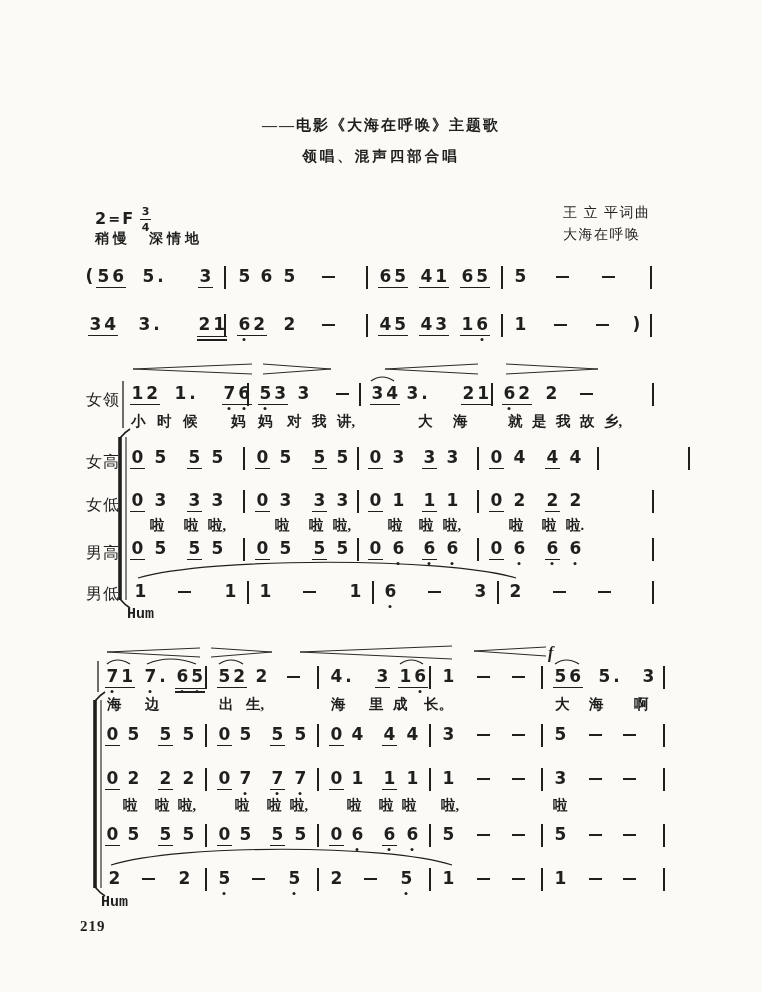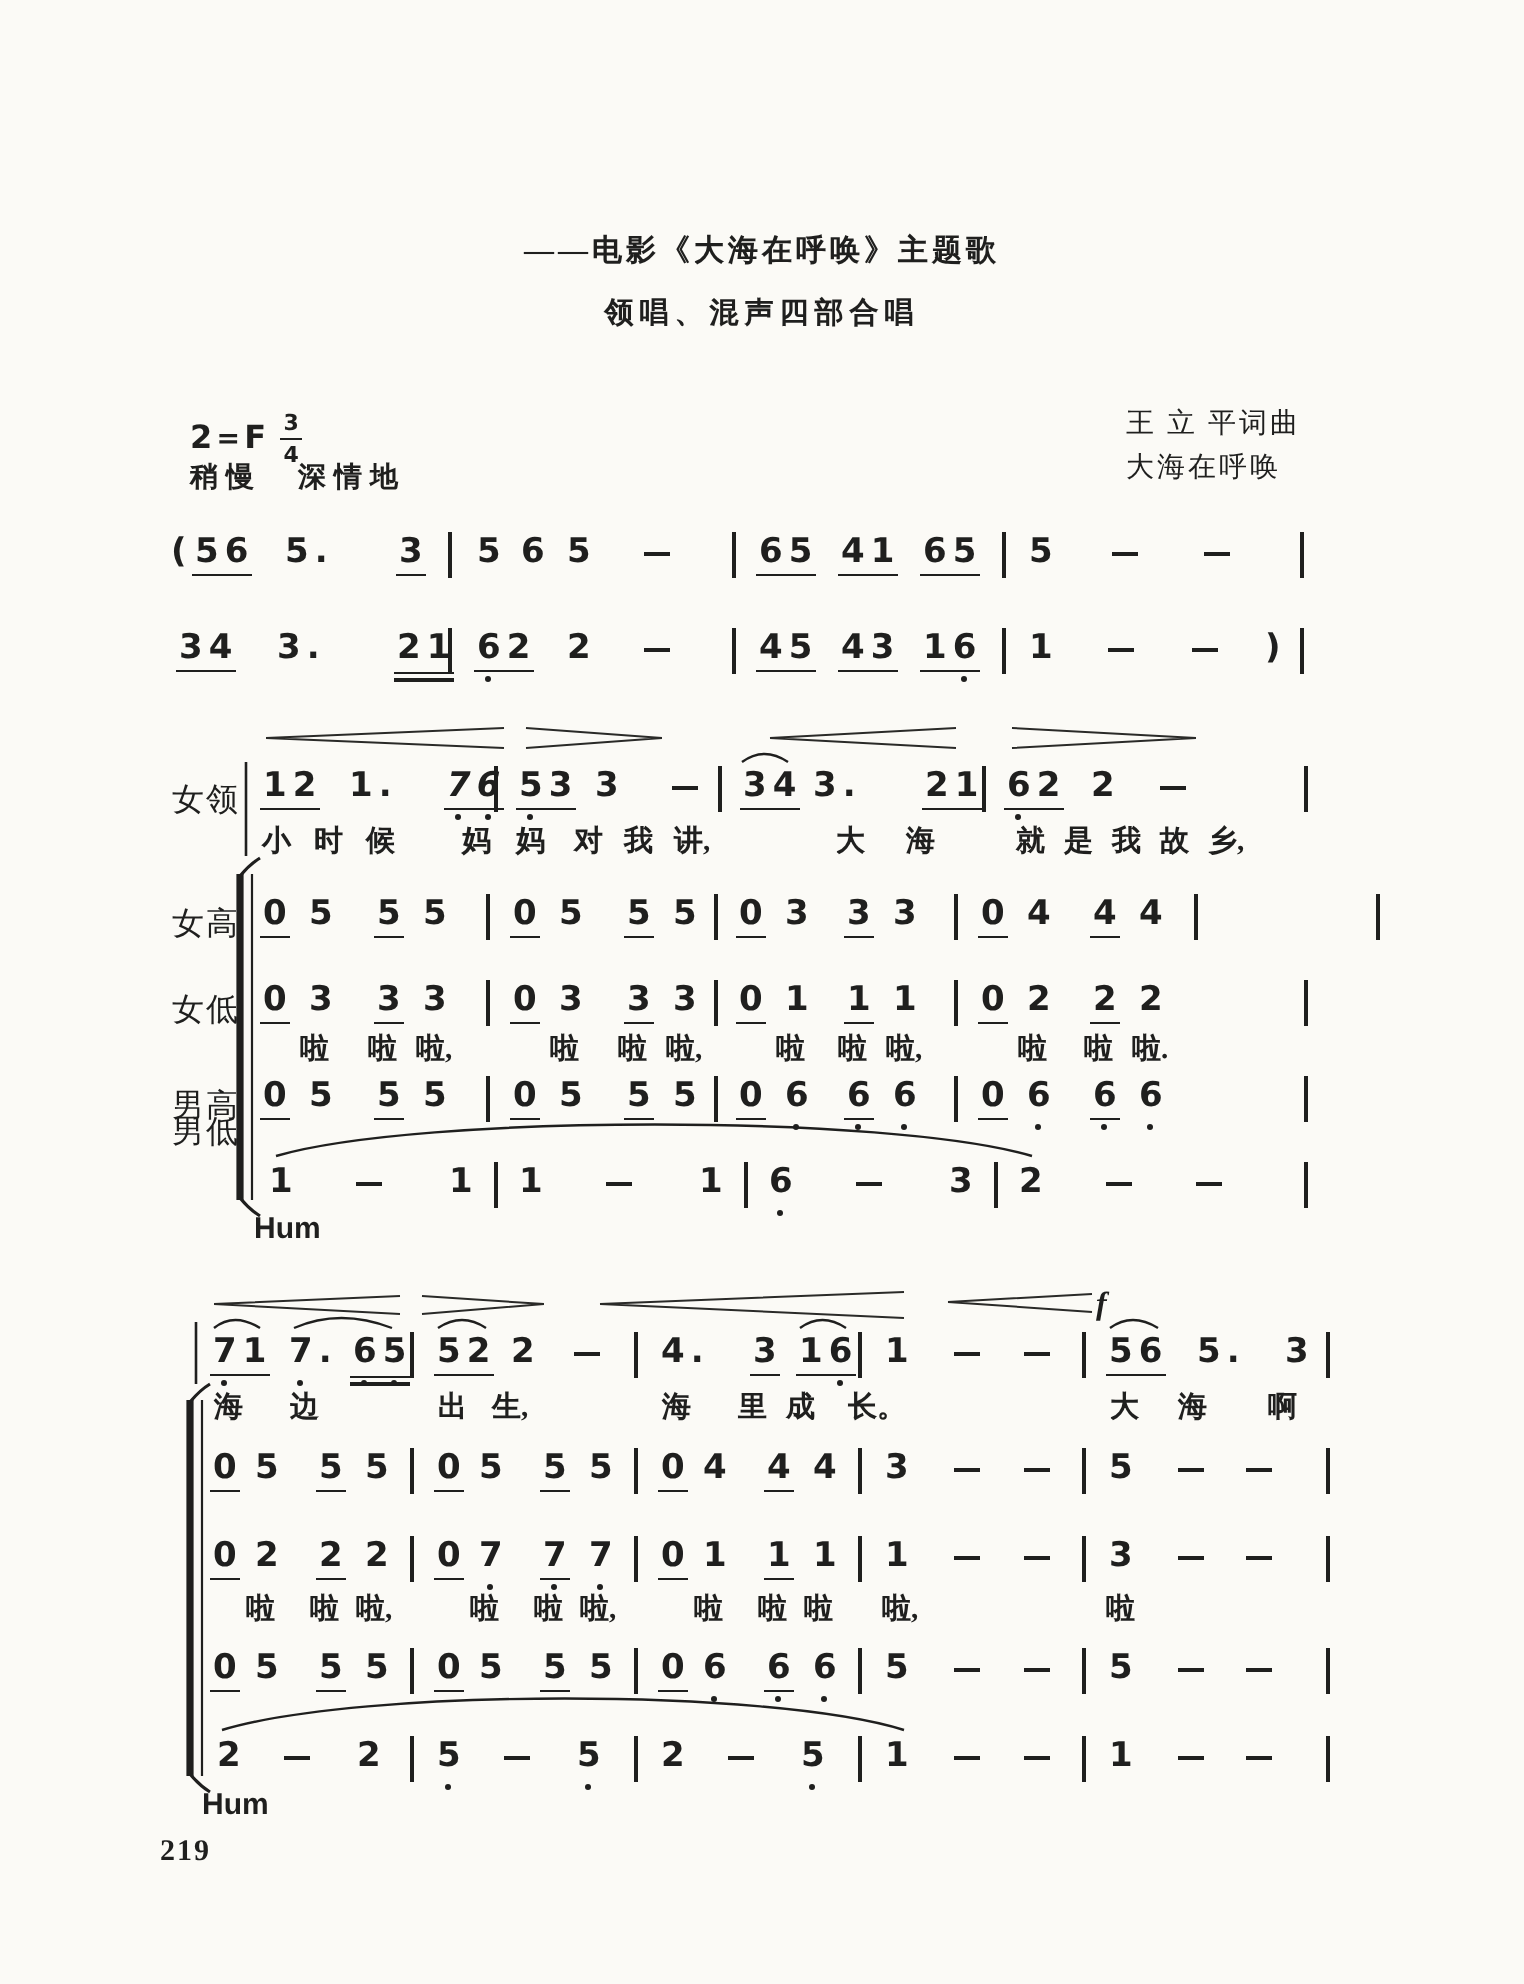--- a/index.html
+++ b/index.html
@@ -7,21 +7,21 @@
   .abs{position:absolute;}
   .title{top:80px;left:0;width:762px;text-align:center;font-size:23px;font-weight:bold;letter-spacing:4px;}
   .subtitle{top:116px;left:0;width:762px;text-align:center;font-size:15px;font-weight:bold;letter-spacing:2px;}
   .ensemble{top:147px;left:0;width:762px;text-align:center;font-size:14.5px;font-weight:bold;letter-spacing:3px;}
   .keysig{top:206px;left:95px;font:bold 16px "DejaVu Sans",sans-serif;display:flex;align-items:center;}
   .frac{display:inline-flex;flex-direction:column;align-items:center;margin-left:7px;font:bold 11px "DejaVu Sans",sans-serif;line-height:1;}
   .frac .fbar{width:11px;height:1.6px;background:#1f1f1e;margin:1.5px 0;}
   .tempo{top:230px;left:95px;font-size:14px;font-weight:bold;letter-spacing:4px;}
   .credits{top:202px;left:563px;font-size:14px;line-height:1.6;letter-spacing:1.5px;}
   .plabel{font-size:16px;letter-spacing:1px;}
-  .hum{font-size:15px;font-weight:bold;font-family:Liberation Sans, sans-serif;}
+  .hum{font-size:15px;font-weight:bold;font-family:Liberation Mono, monospace;}
   .dynf{font:italic bold 16px "Liberation Serif",serif;}
   .pageno{font:bold 15px "Liberation Serif",serif;letter-spacing:1px;}
   .mline{position:absolute;left:0;top:0;width:762px;height:0;}
   .note{position:absolute;top:0;font:bold 17px "DejaVu Sans",sans-serif;line-height:1;white-space:nowrap;color:#1f1f1e;}
   .note .ch{position:relative;display:inline-block;padding:0 1.5px;}
   .u{border-bottom:1.7px solid #1f1f1e;padding-bottom:2px;}
   .uu{border-bottom:1.7px solid #1f1f1e;padding-bottom:2px;position:relative;}
   .uu::after{content:"";position:absolute;left:0;right:0;bottom:-4.5px;height:1.7px;background:#1f1f1e;}
   .bdot{position:absolute;left:50%;transform:translateX(-50%);bottom:-8px;width:3px;height:3px;border-radius:50%;background:#1f1f1e;}
   .barline{position:absolute;top:-2px;width:1.6px;height:23px;background:#1f1f1e;}
@@ -49,21 +49,21 @@
 
   <div class="abs credits">
     <div>王 立 平词曲</div>
     <div>大海在呼唤</div>
   </div>
 
   <div class="abs plabel" style="left:86px;top:390px;">女领</div>
   <div class="abs plabel" style="left:86px;top:452px;">女高</div>
   <div class="abs plabel" style="left:86px;top:495px;">女低</div>
   <div class="abs plabel" style="left:86px;top:543px;">男高</div>
-  <div class="abs plabel" style="left:86px;top:556px;">男低</div>
+  <div class="abs plabel" style="left:86px;top:584px;">男低</div>
 
   <div class="abs hum" style="left:127px;top:606px;">Hum</div>
   <div class="abs hum" style="left:101px;top:894px;">Hum</div>
   <div class="abs dynf" style="left:548px;top:644px;">f</div>
   <div class="abs pageno" style="left:80px;top:918px;">219</div>
 
   <svg class="overlay" width="762" height="992" viewBox="0 0 762 992">
     <g stroke="#1f1f1e" fill="none">
       <path d="M123,381 V428" stroke-width="1.3"></path>
       <path d="M120,437 V600" stroke-width="3.6"></path>
@@ -113,21 +113,21 @@
       <span class="barline" style="left: 501px;"></span>
       <span class="note" style="left: 513px;"><span class="ch">5</span></span>
       <span class="dash" style="left: 556px;"></span>
       <span class="dash" style="left: 602px;"></span>
       <span class="barline" style="left: 650px;"></span>
     </div>
     <div class="mline" style="top: 316px;"><span class="note u" style="left: 88px;"><span class="ch">3</span><span class="ch">4</span></span><span class="note" style="left: 137px;"><span class="ch">3</span><span class="ch">.</span></span><span class="note uu" style="left: 197px;"><span class="ch">2</span><span class="ch">1</span></span><span class="barline" style="left: 224px;"></span><span class="note u" style="left: 237px;"><span class="ch">6<span class="bdot"></span></span><span class="ch">2</span></span><span class="note" style="left: 282px;"><span class="ch">2</span></span><span class="dash" style="left: 322px;"></span><span class="barline" style="left: 366px;"></span><span class="note u" style="left: 378px;"><span class="ch">4</span><span class="ch">5</span></span><span class="note u" style="left: 419px;"><span class="ch">4</span><span class="ch">3</span></span><span class="note u" style="left: 460px;"><span class="ch">1</span><span class="ch">6<span class="bdot"></span></span></span><span class="barline" style="left: 501px;"></span><span class="note" style="left: 513px;"><span class="ch">1</span></span><span class="dash" style="left: 554px;"></span><span class="dash" style="left: 596px;"></span><span class="note" style="left: 631px;"><span class="ch">)</span></span><span class="barline" style="left: 650px;"></span></div>
     <div class="mline" style="top: 385px;">
       <span class="note u" style="left: 130px;"><span class="ch">1</span><span class="ch">2</span></span>
       <span class="note" style="left: 173px;"><span class="ch">1</span><span class="ch">.</span></span>
-      <span class="note u" style="left: 222px; font-style: italic;"><span class="ch">7<span class="bdot"></span></span><span class="ch">6<span class="bdot"></span></span></span>
+      <span class="note u" style="left: 222px;"><span class="ch">7<span class="bdot"></span></span><span class="ch">6<span class="bdot"></span></span></span>
       <span class="barline" style="left: 247px;"></span>
       <span class="note u" style="left: 258px;"><span class="ch">5<span class="bdot"></span></span><span class="ch">3</span></span>
       <span class="note" style="left: 296px;"><span class="ch">3</span></span>
       <span class="dash" style="left: 336px;"></span>
       <span class="barline" style="left: 359px;"></span>
       <span class="note u" style="left: 370px;"><span class="ch">3</span><span class="ch">4</span></span>
       <span class="note" style="left: 405px;"><span class="ch">3</span><span class="ch">.</span></span>
       <span class="note u" style="left: 461px;"><span class="ch">2</span><span class="ch">1</span></span>
       <span class="barline" style="left: 491px;"></span>
       <span class="note u" style="left: 502px;"><span class="ch">6<span class="bdot"></span></span><span class="ch">2</span></span>

